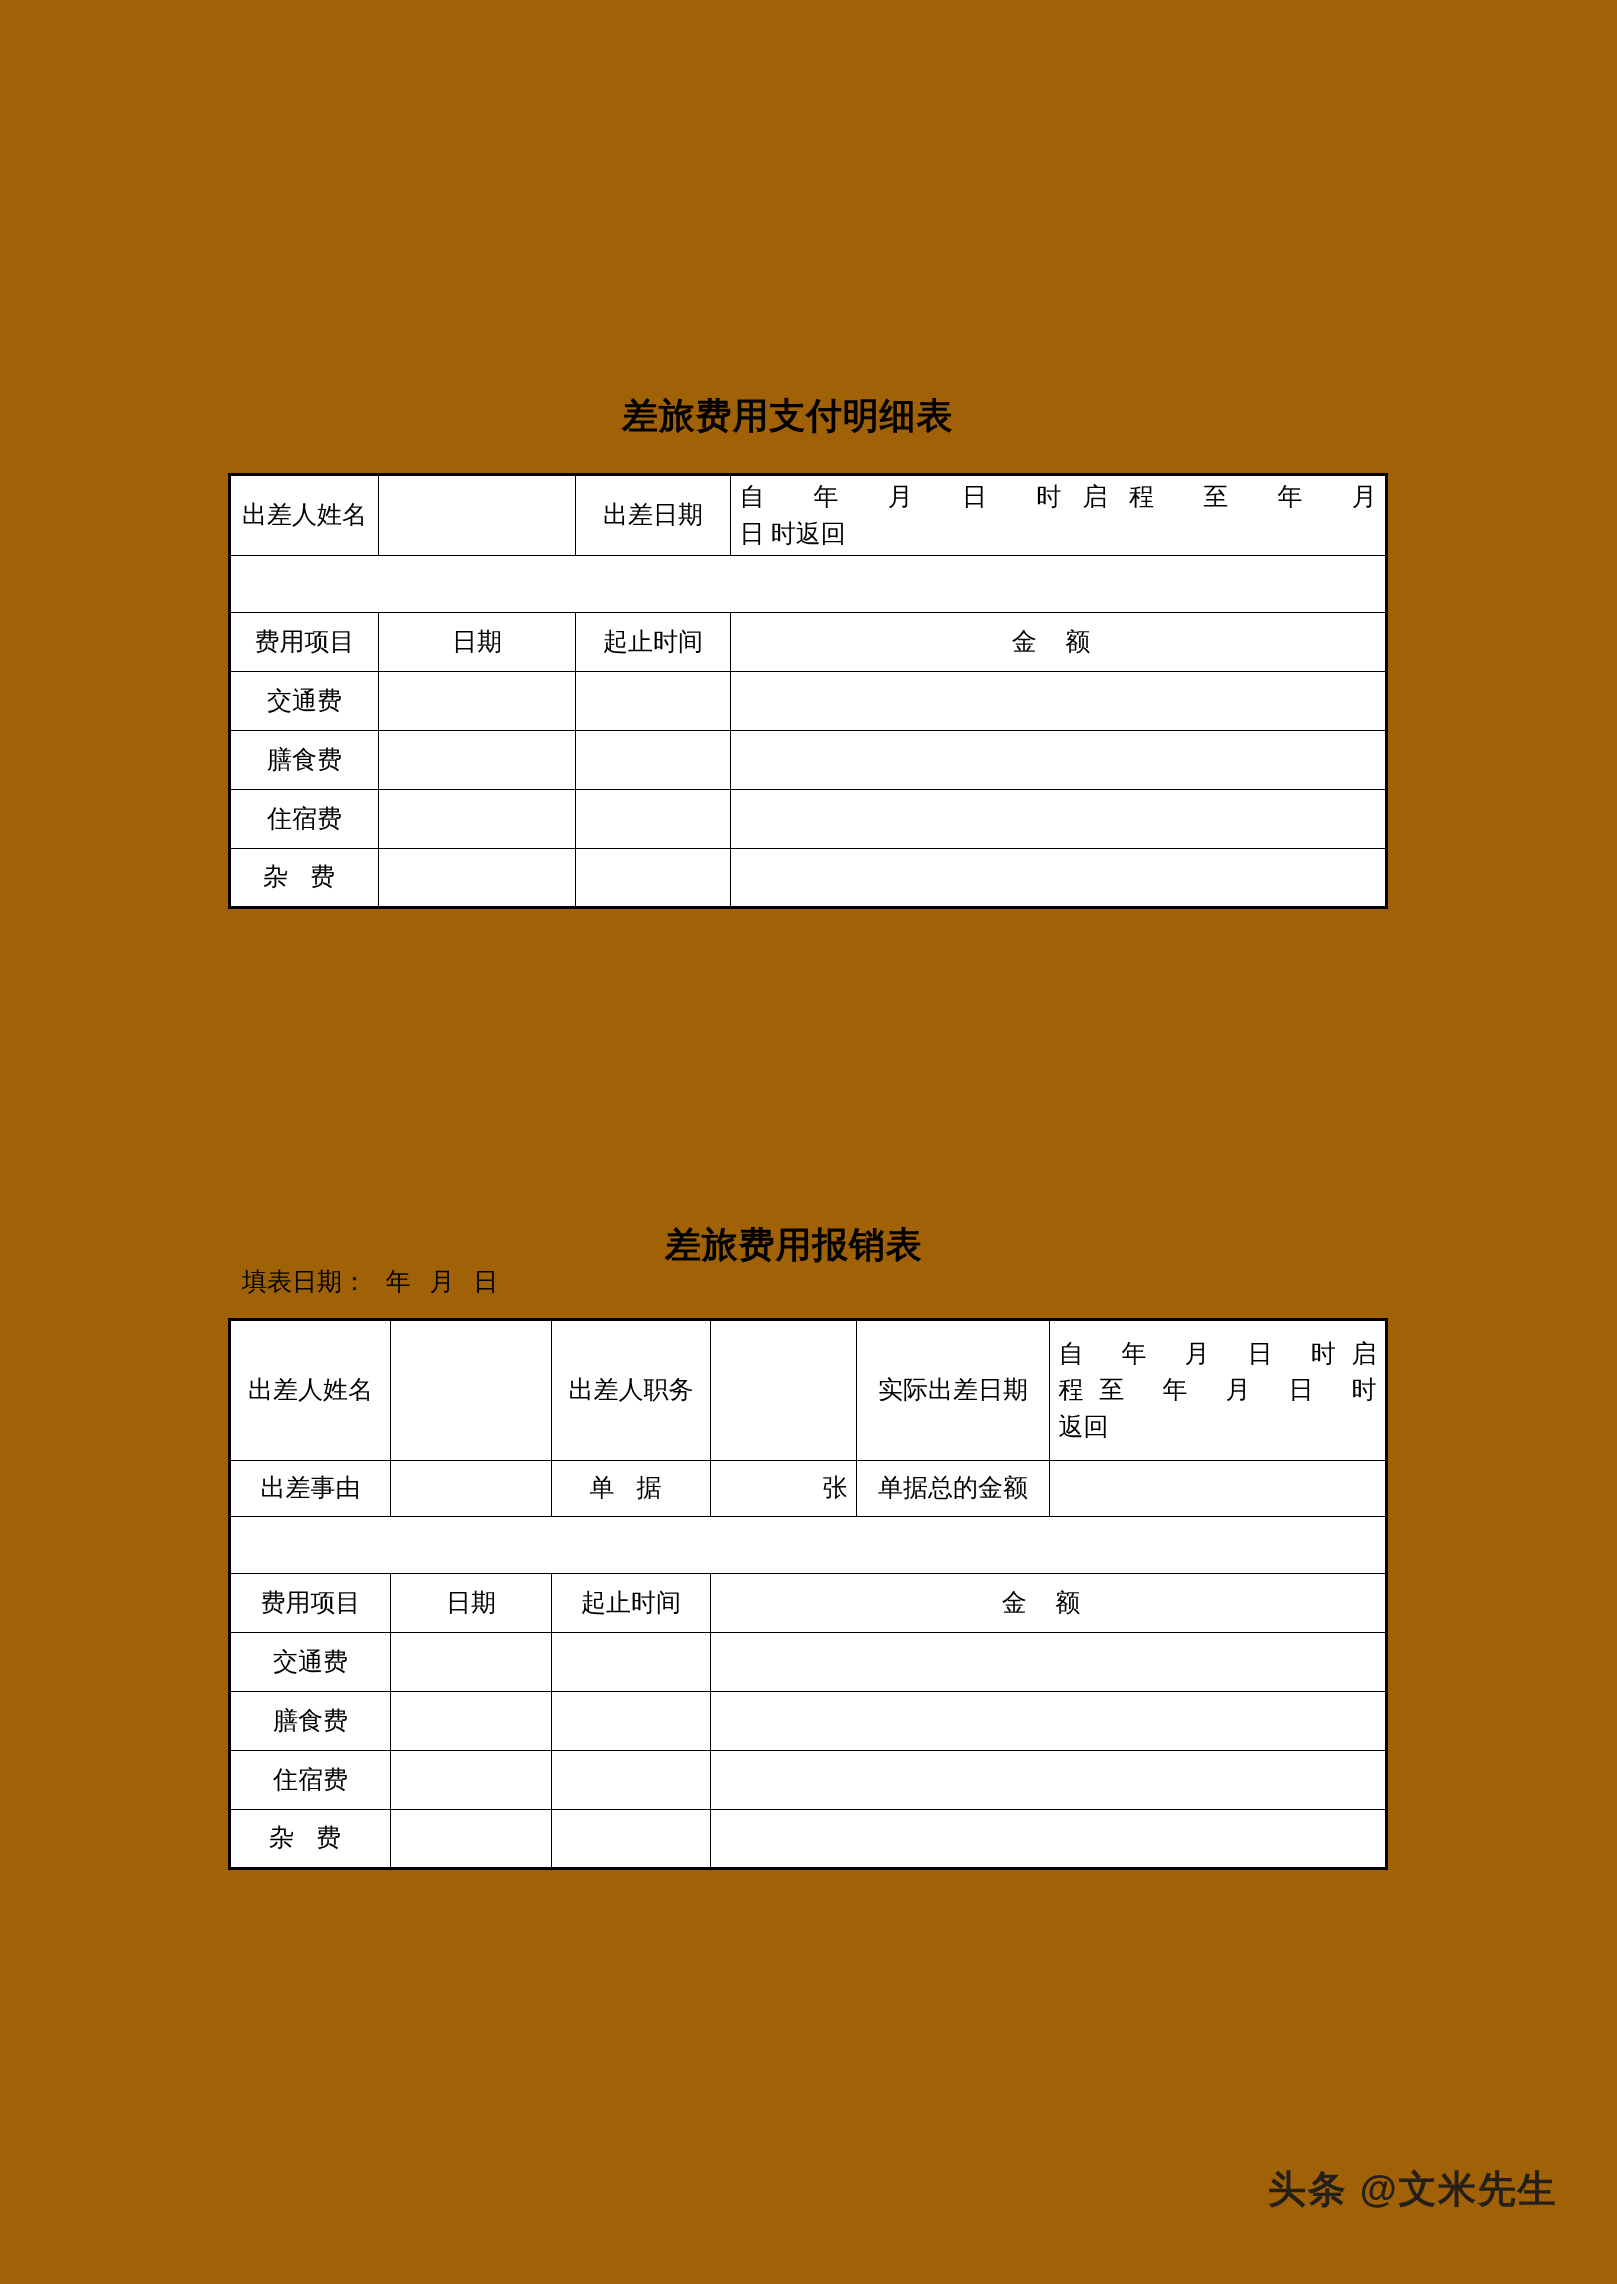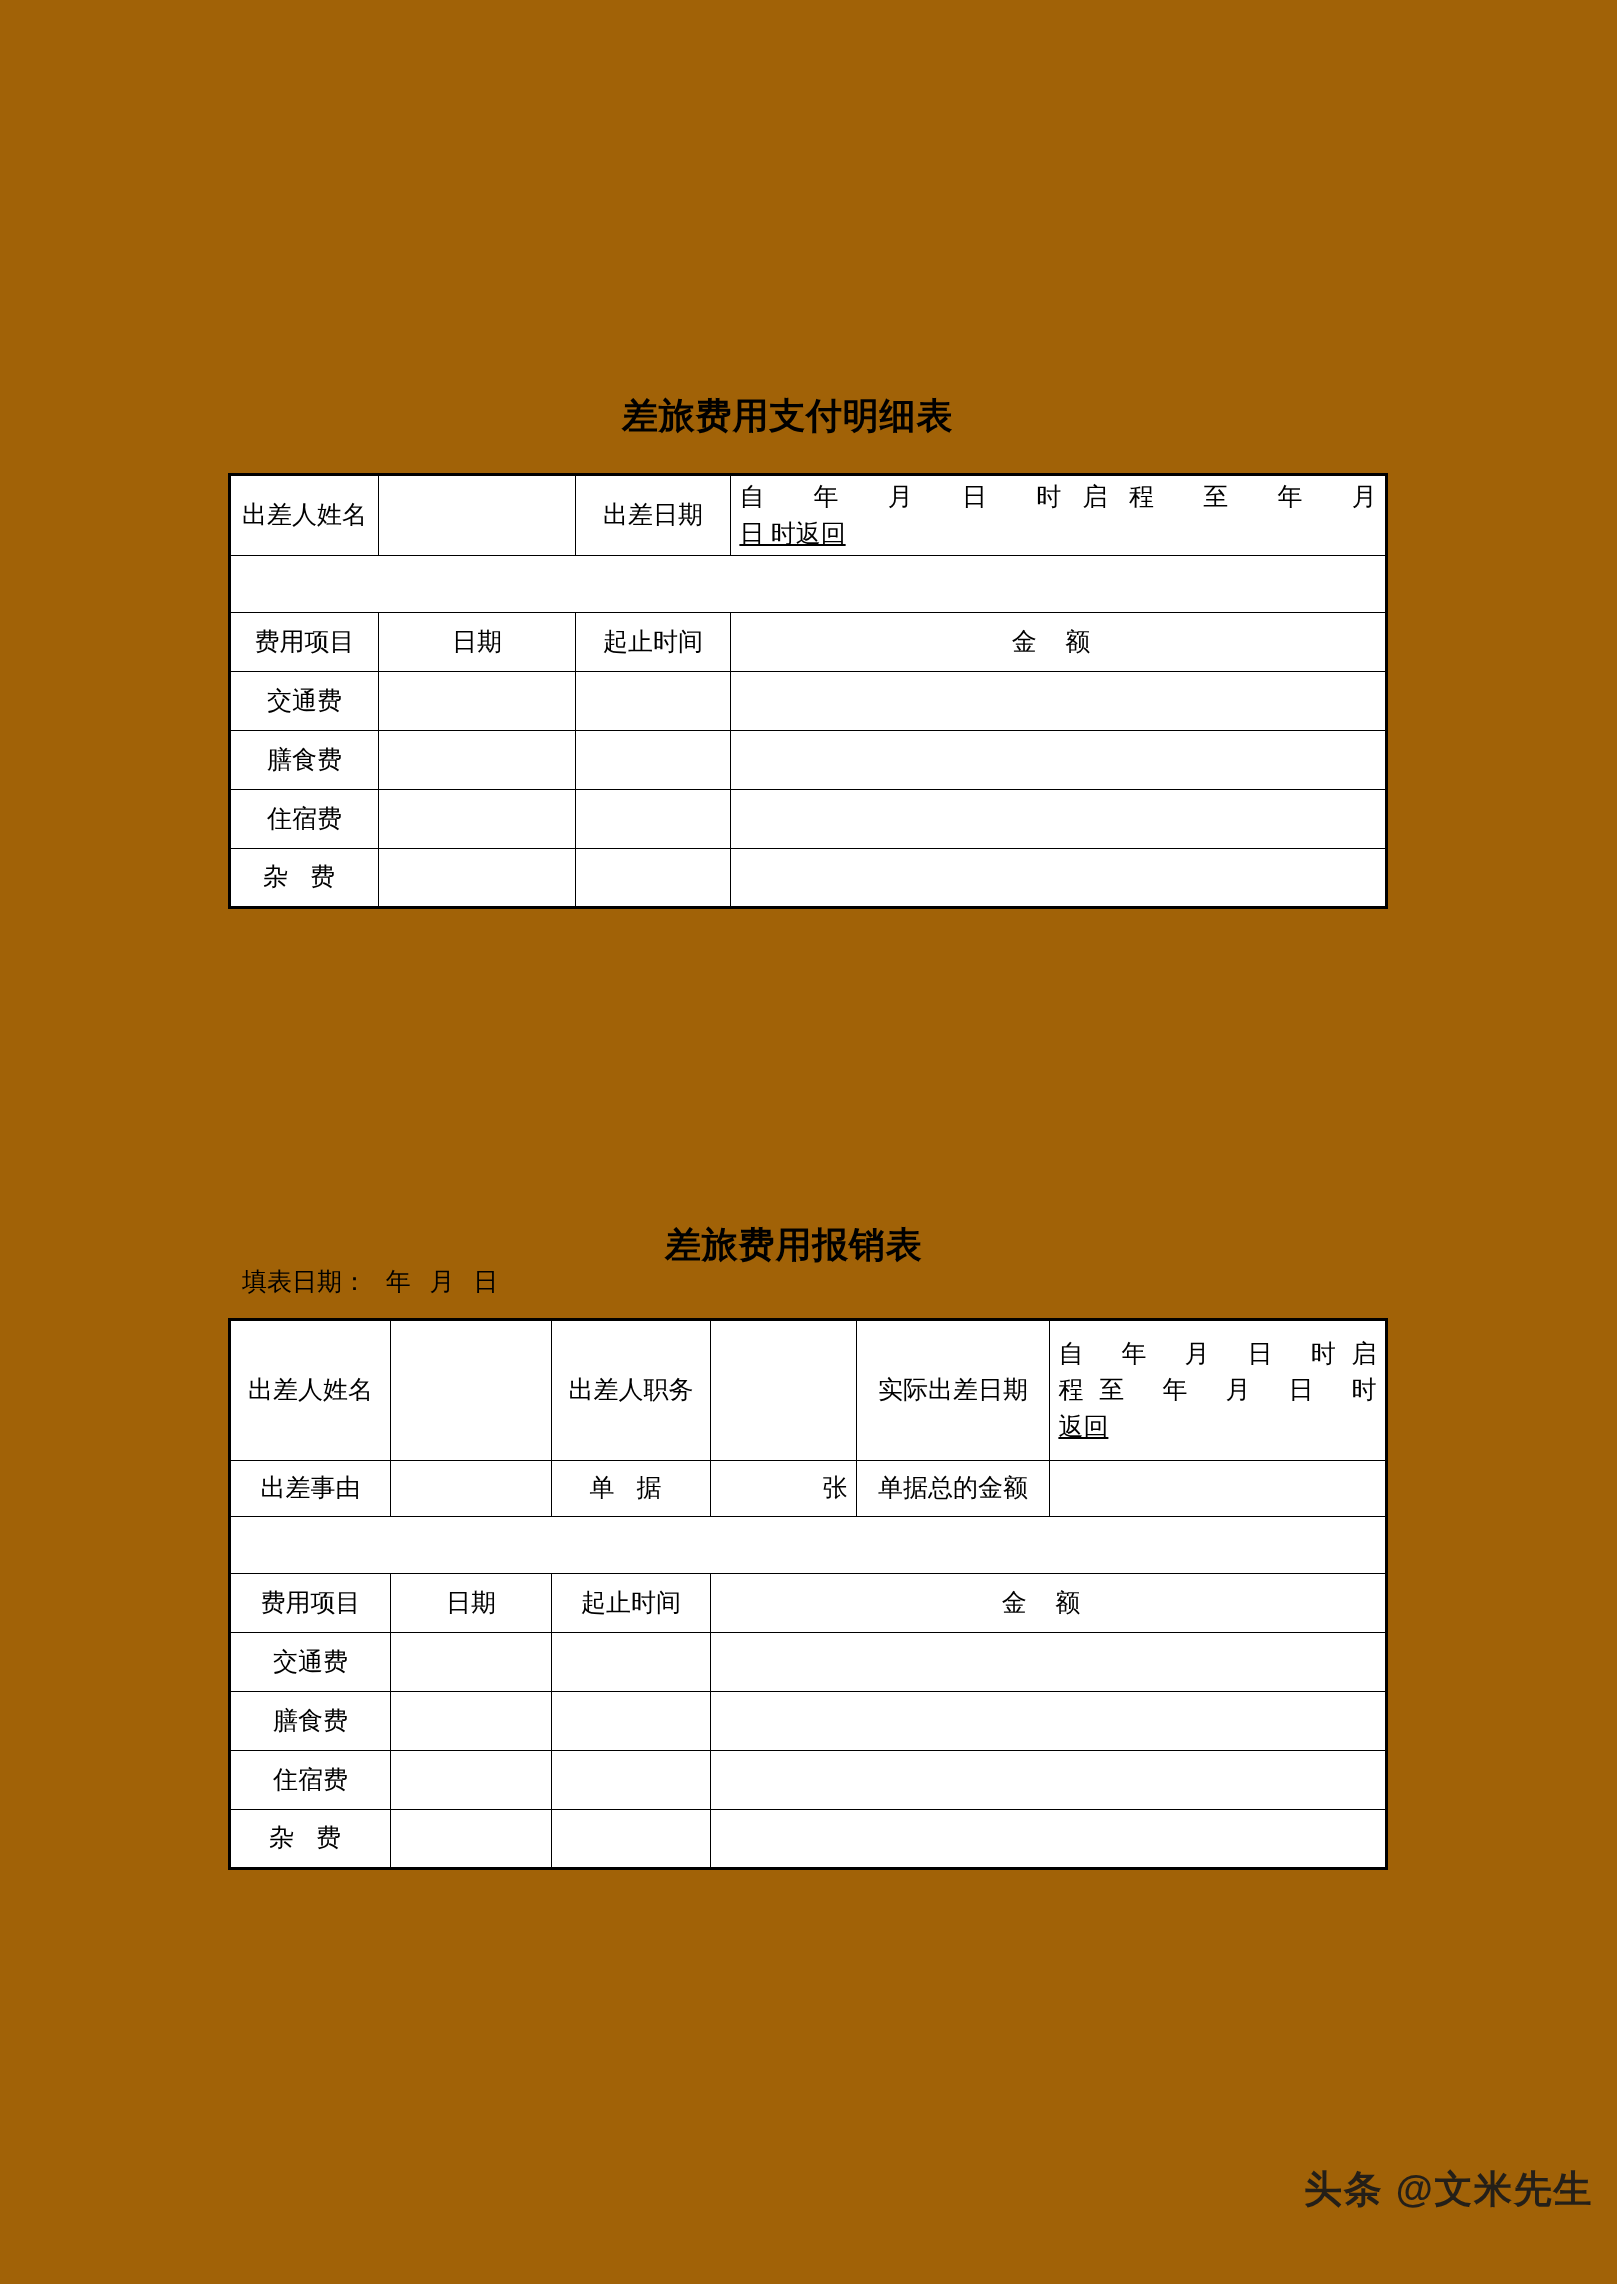--- a/index.html
+++ b/index.html
@@ -86,35 +86,34 @@
 
   .justify-cell {
     text-align: justify;
     text-align-last: justify;
     padding: 5px 10px 5px 10px;
     line-height: 1.62;
   }
   .justify-cell .lastline {
     text-align: center;
     text-align-last: left;
-    text-decoration: underline;
   }
 
   
   .r-tall  { height: 81px; }
   .r-std   { height: 56px; }
   .r-gap   { height: 57px; }
   .r-item  { height: 59px; }
   .r-hdr   { height: 59px; }
   .r-tall2 { height: 141px; }
 
   
   .watermark {
     position: absolute;
-    left: 1304px;
+    left: 1268px;
     top: 2164px;
     font-size: 38px;
     font-weight: bold;
     color: #1a1a1a;
     white-space: nowrap;
     letter-spacing: 1.7px;
     font-family: "Liberation Sans", sans-serif;
     opacity: 0.92;
   }
 </style>

